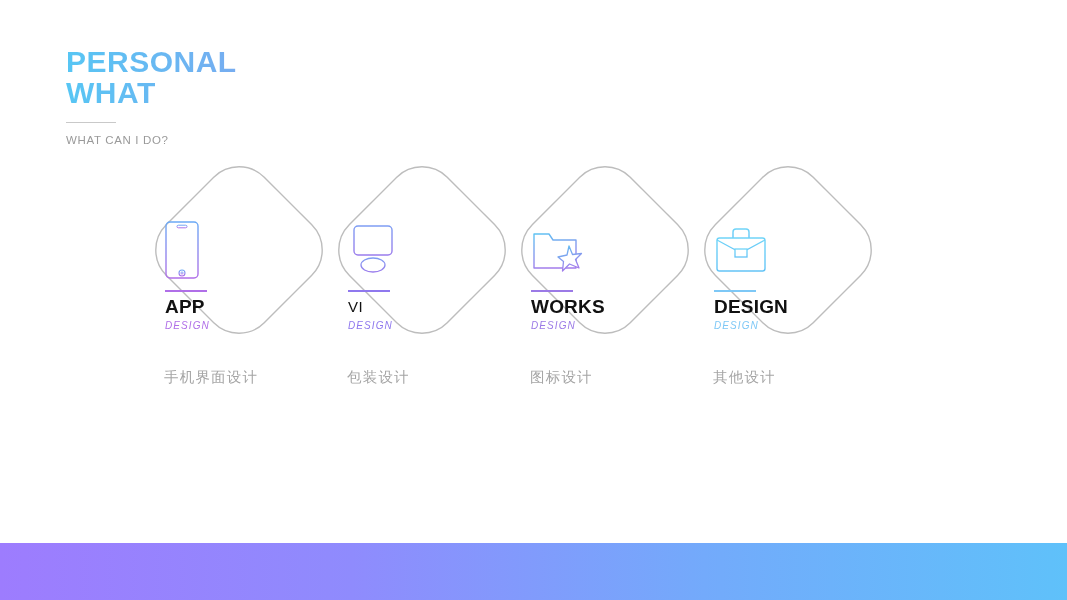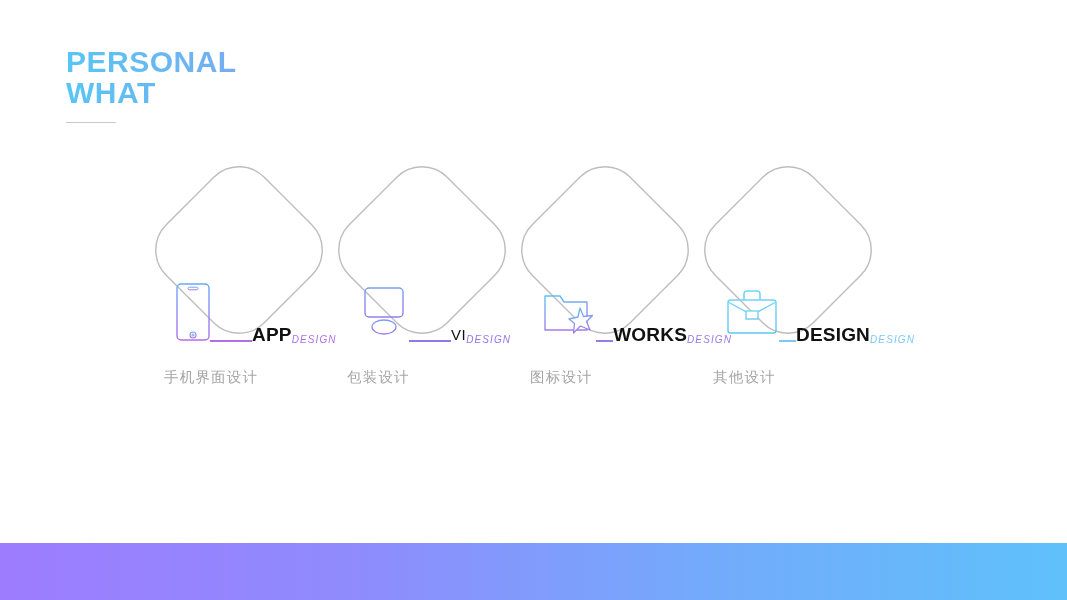--- a/index.html
+++ b/index.html
@@ -92,27 +92,27 @@
     border: 1px solid #bdbdbd;
     border-radius: 26px;
     transform: rotate(45deg) scale(1.4);
     transform-origin: center center;
     box-sizing: border-box;
     background: transparent;
   }
 
   .card-inner {
     position: absolute;
-    left: 12px;
+    left: 1px;
     top: 0;
     width: 190px;
     height: 150px;
     display: flex;
-    flex-direction: row;
-    align-items: flex-end;
+    flex-direction: column;
+    align-items: flex-start;
     justify-content: flex-start;
   }
 
   .icon-wrap {
     height: 68px;
     display: flex;
     align-items: center;
     justify-content: center;
     margin-top: 20px;
   }
@@ -169,20 +169,21 @@
 </style>
 </head>
 <body>
 
 <div class="slide">
 
   <div class="header">
     <span class="title-line">PERSONAL</span>
     <span class="title-line line2">WHAT</span>
     <div class="header-rule"></div>
+    <div class="subtitle">WHAT CAN I DO?</div>
   </div>
 
   <div class="cards">
 
     <div class="card c0">
       <div class="diamond"></div>
       <div class="card-inner">
         <div class="icon-wrap">
           <svg width="34" height="58" viewBox="0 0 34 58">
             <defs>

